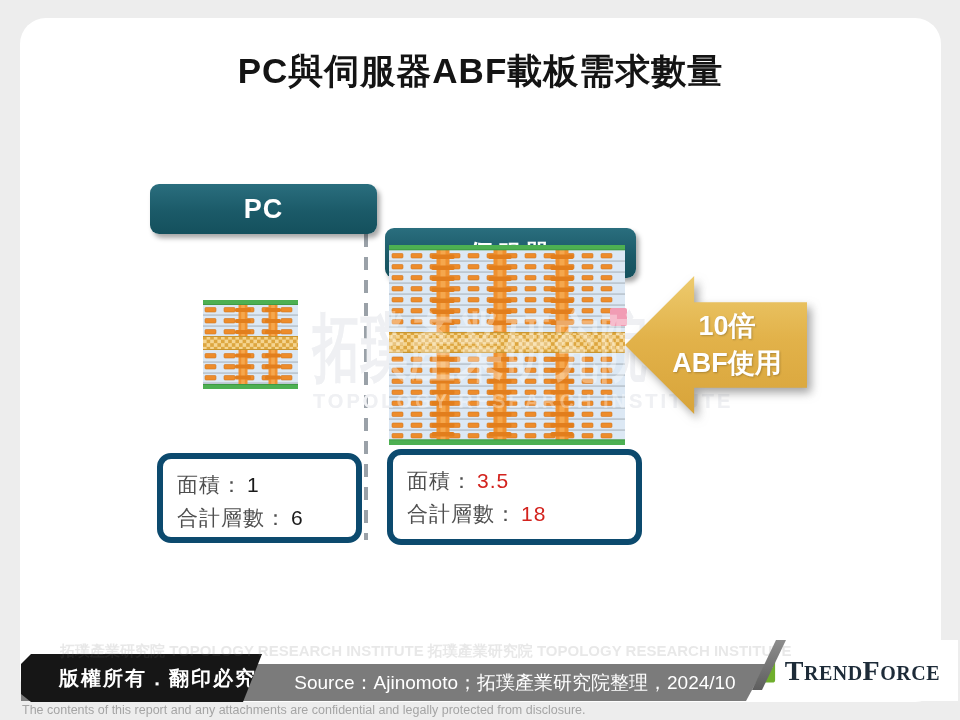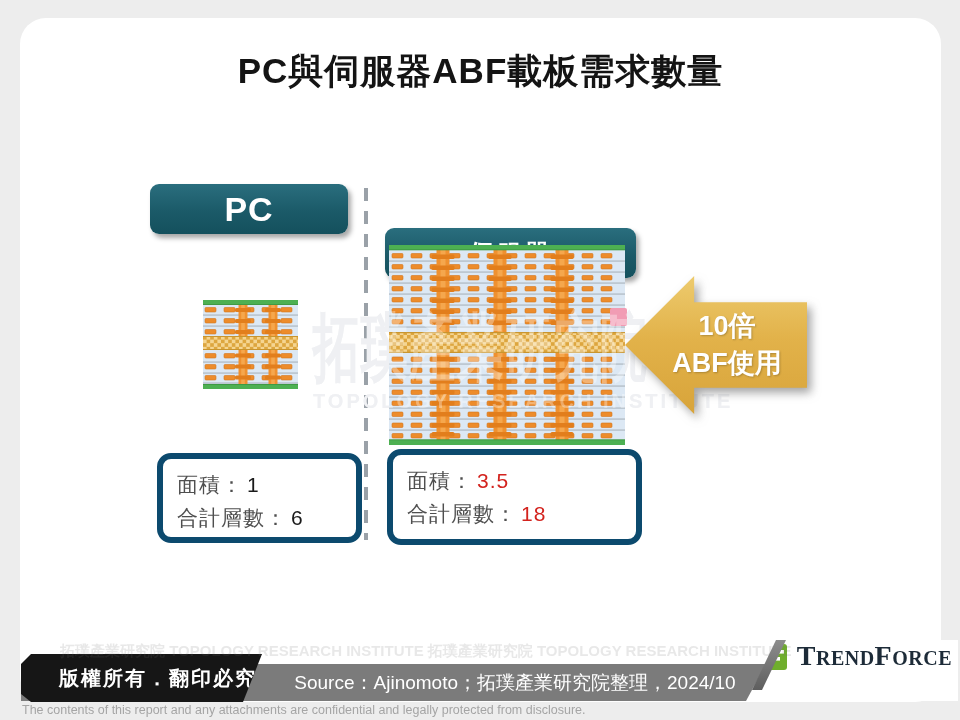--- a/index.html
+++ b/index.html
@@ -10,21 +10,21 @@
   .title{position:absolute;left:20px;top:48px;width:921px;text-align:center;
          font-size:35px;font-weight:bold;color:#141414;letter-spacing:1px;z-index:2;}
   
   .divider{position:absolute;left:364px;top:188px;width:4px;height:352px;z-index:1;
            background:repeating-linear-gradient(180deg,#9aa1a8 0 13px,transparent 13px 23px);}
   
   .hdr{position:absolute;top:184px;height:50px;border-radius:9px;z-index:2;
        background:linear-gradient(180deg,#2a6e7e 0%,#1b5a68 55%,#14505d 100%);
        box-shadow:3px 4px 5px rgba(0,0,0,.35);display:flex;align-items:center;justify-content:center;
        color:#ffffff;font-weight:bold;}
-  .hdr-pc{left:150px;width:198px;font-size:34px;letter-spacing:1px;align-items:center;}
+  .hdr-pc{left:150px;width:227px;font-size:27px;letter-spacing:1px;align-items:center;}
   .hdr-server{left:385px;width:251px;font-size:25px;letter-spacing:3px;margin-top:44px;}
   
   .board{position:absolute;z-index:2;}
   .board-pc{left:203px;top:300px;}
   .board-server{left:389px;top:245px;}
   .pink-marker{position:absolute;left:610px;top:308px;width:17px;height:18px;background:#f19cb4;
                border-radius:2px;z-index:3;}
   
   .wm{position:absolute;left:313px;top:308px;width:520px;z-index:1;pointer-events:none;}
   .wm.over{z-index:3;}
@@ -57,21 +57,21 @@
   .bar-black{position:absolute;left:21px;top:654px;width:241px;height:48px;background:#161616;z-index:6;
          clip-path:polygon(0 10px,10px 0,241px 0,222px 48px,10px 48px,0 40px);
          display:flex;align-items:center;color:#fff;font-size:20px;font-weight:bold;
          letter-spacing:2px;padding-left:0;}
   .bar-black span{margin-left:38px;}
   .source-wrap{position:absolute;left:280px;top:664px;width:470px;height:37px;z-index:7;
          display:flex;align-items:center;justify-content:center;color:#ffffff;font-size:19px;
          white-space:nowrap;}
   .brand-plate{position:absolute;left:744px;top:640px;width:214px;height:61px;background:#ffffff;z-index:7;
          clip-path:polygon(35px 0,214px 0,214px 61px,2px 61px);
-         display:flex;align-items:flex-start;justify-content:flex-end;gap:7px;padding-right:6px;box-sizing:border-box;}
+         display:flex;align-items:center;justify-content:flex-end;gap:7px;padding-right:18px;box-sizing:border-box;}
   .accent-stripe{position:absolute;left:752px;top:640px;width:34px;height:50px;z-index:8;
          clip-path:polygon(24px 0,34px 0,10px 50px,0 50px);
          background:linear-gradient(180deg,#8d8d8d,#5e5e5e);}
   .brand-name{font-family:"Liberation Serif",serif;font-variant:small-caps;font-weight:600;
          font-size:28px;color:#1d2b38;letter-spacing:.5px;}
   .disclaimer{position:absolute;left:22px;top:703px;font-size:12.5px;color:#a5a5a5;z-index:4;}
 </style>
 </head>
 <body>
 

